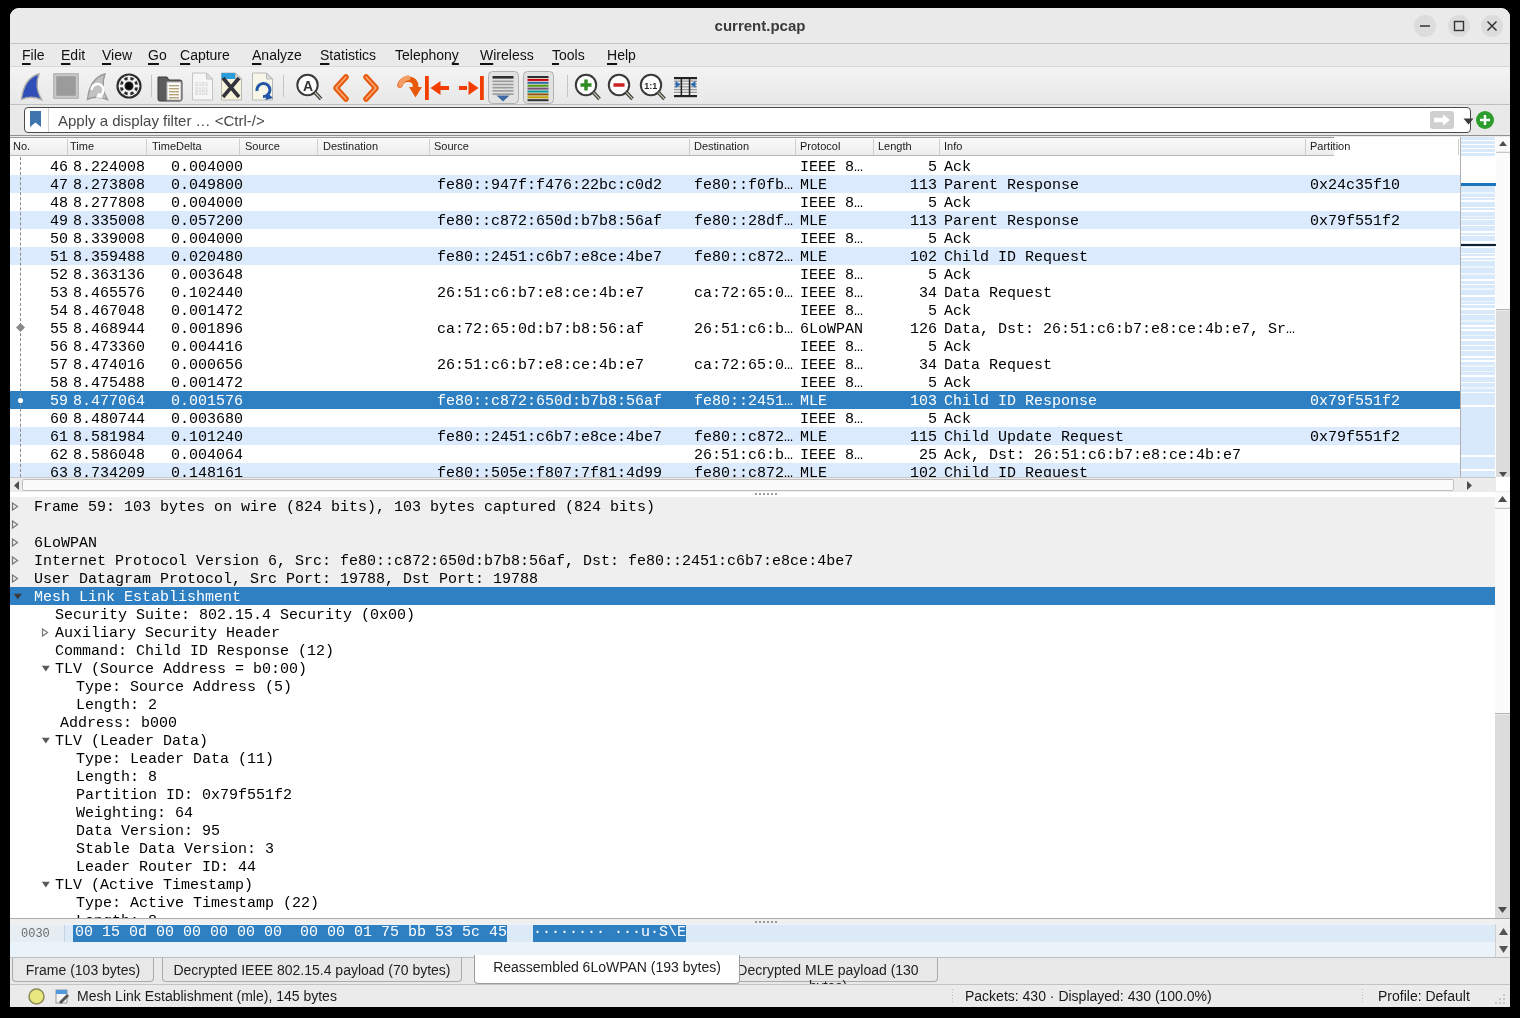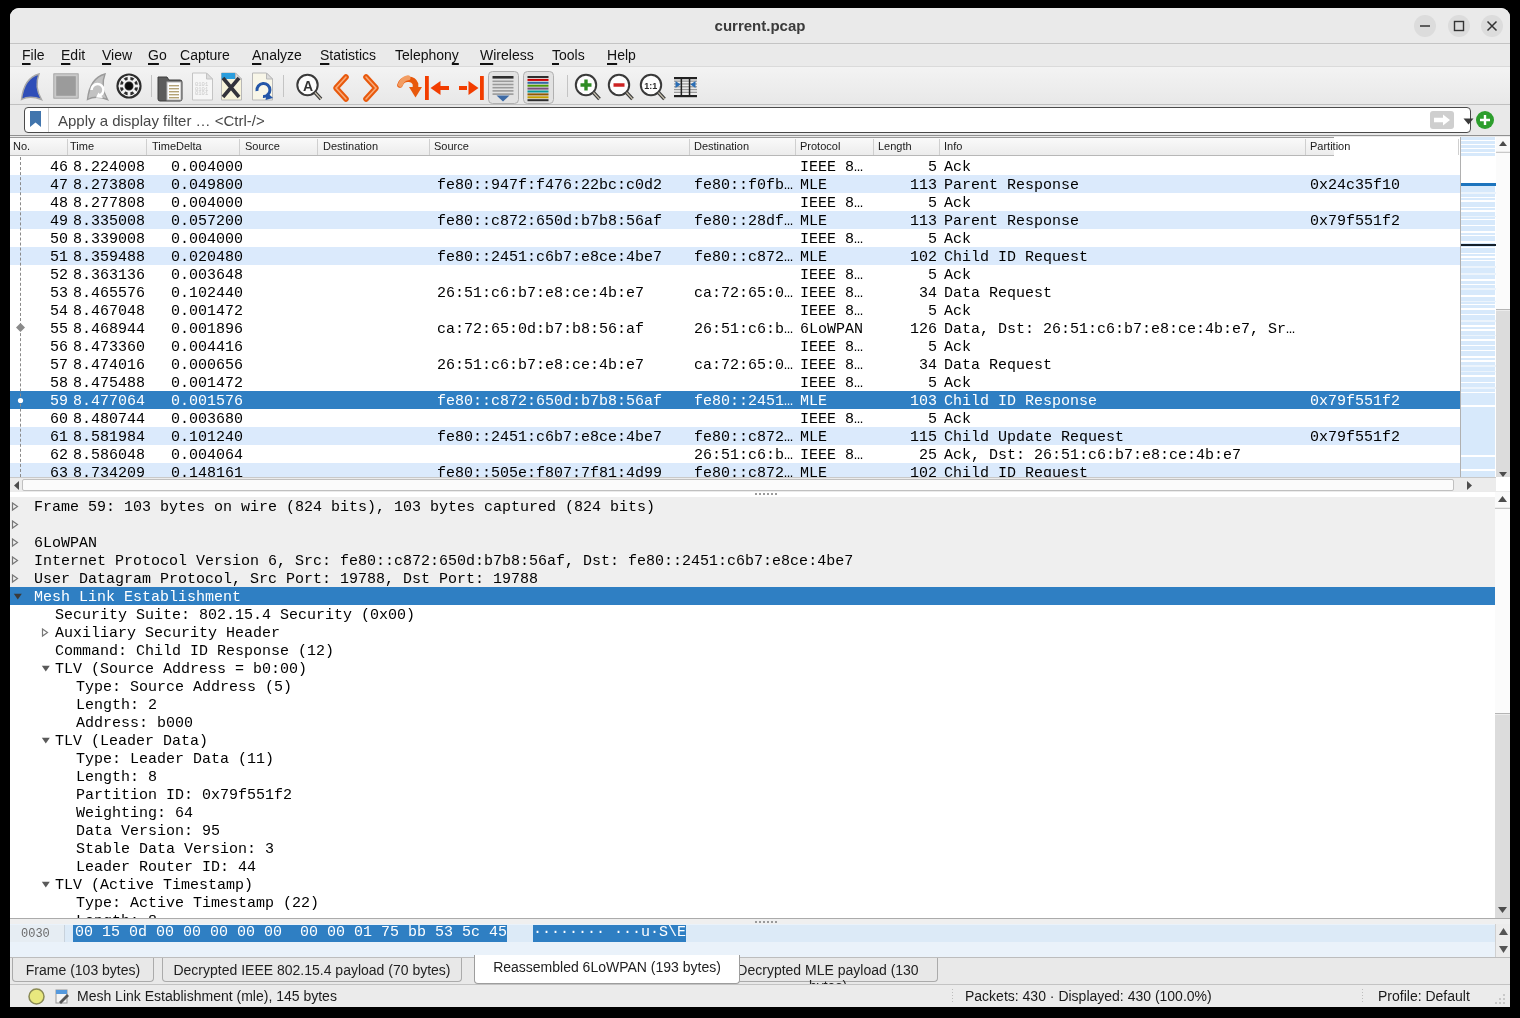--- a/index.html
+++ b/index.html
@@ -398,21 +398,21 @@
       <div class="drow" style="top:113px"><span style="position:absolute;left:45px">Security Suite: 802.15.4 Security (0x00)</span></div>
       <div class="drow" style="top:131px"><svg width="8" height="10" style="position:absolute;left:31px;top:5px">
           <path d="M1.5 1 L6.5 4.5 L1.5 8Z" fill="none" stroke="#777" stroke-width="1.2"></path>
         </svg><span style="position:absolute;left:45px">Auxiliary Security Header</span></div>
       <div class="drow" style="top:149px"><span style="position:absolute;left:45px">Command: Child ID Response (12)</span></div>
       <div class="drow" style="top:167px"><svg width="10" height="8" style="position:absolute;left:31px;top:6px">
           <path d="M0.8 0.8 h8 l-4 5.6z" fill="#5a5a5a"></path>
         </svg><span style="position:absolute;left:45px">TLV (Source Address = b0:00)</span></div>
       <div class="drow" style="top:185px"><span style="position:absolute;left:66px">Type: Source Address (5)</span></div>
       <div class="drow" style="top:203px"><span style="position:absolute;left:66px">Length: 2</span></div>
-      <div class="drow" style="top:221px"><span style="position:absolute;left:66px">Address: b000</span></div>
+      <div class="drow" style="top:221px"><span style="position:absolute;left:50px">Address: b000</span></div>
       <div class="drow" style="top:239px"><svg width="10" height="8" style="position:absolute;left:31px;top:6px">
           <path d="M0.8 0.8 h8 l-4 5.6z" fill="#5a5a5a"></path>
         </svg><span style="position:absolute;left:45px">TLV (Leader Data)</span></div>
       <div class="drow" style="top:257px"><span style="position:absolute;left:66px">Type: Leader Data (11)</span></div>
       <div class="drow" style="top:275px"><span style="position:absolute;left:66px">Length: 8</span></div>
       <div class="drow" style="top:293px"><span style="position:absolute;left:66px">Partition ID: 0x79f551f2</span></div>
       <div class="drow" style="top:311px"><span style="position:absolute;left:66px">Weighting: 64</span></div>
       <div class="drow" style="top:329px"><span style="position:absolute;left:66px">Data Version: 95</span></div>
       <div class="drow" style="top:347px"><span style="position:absolute;left:66px">Stable Data Version: 3</span></div>
       <div class="drow" style="top:365px"><span style="position:absolute;left:66px">Leader Router ID: 44</span></div>

